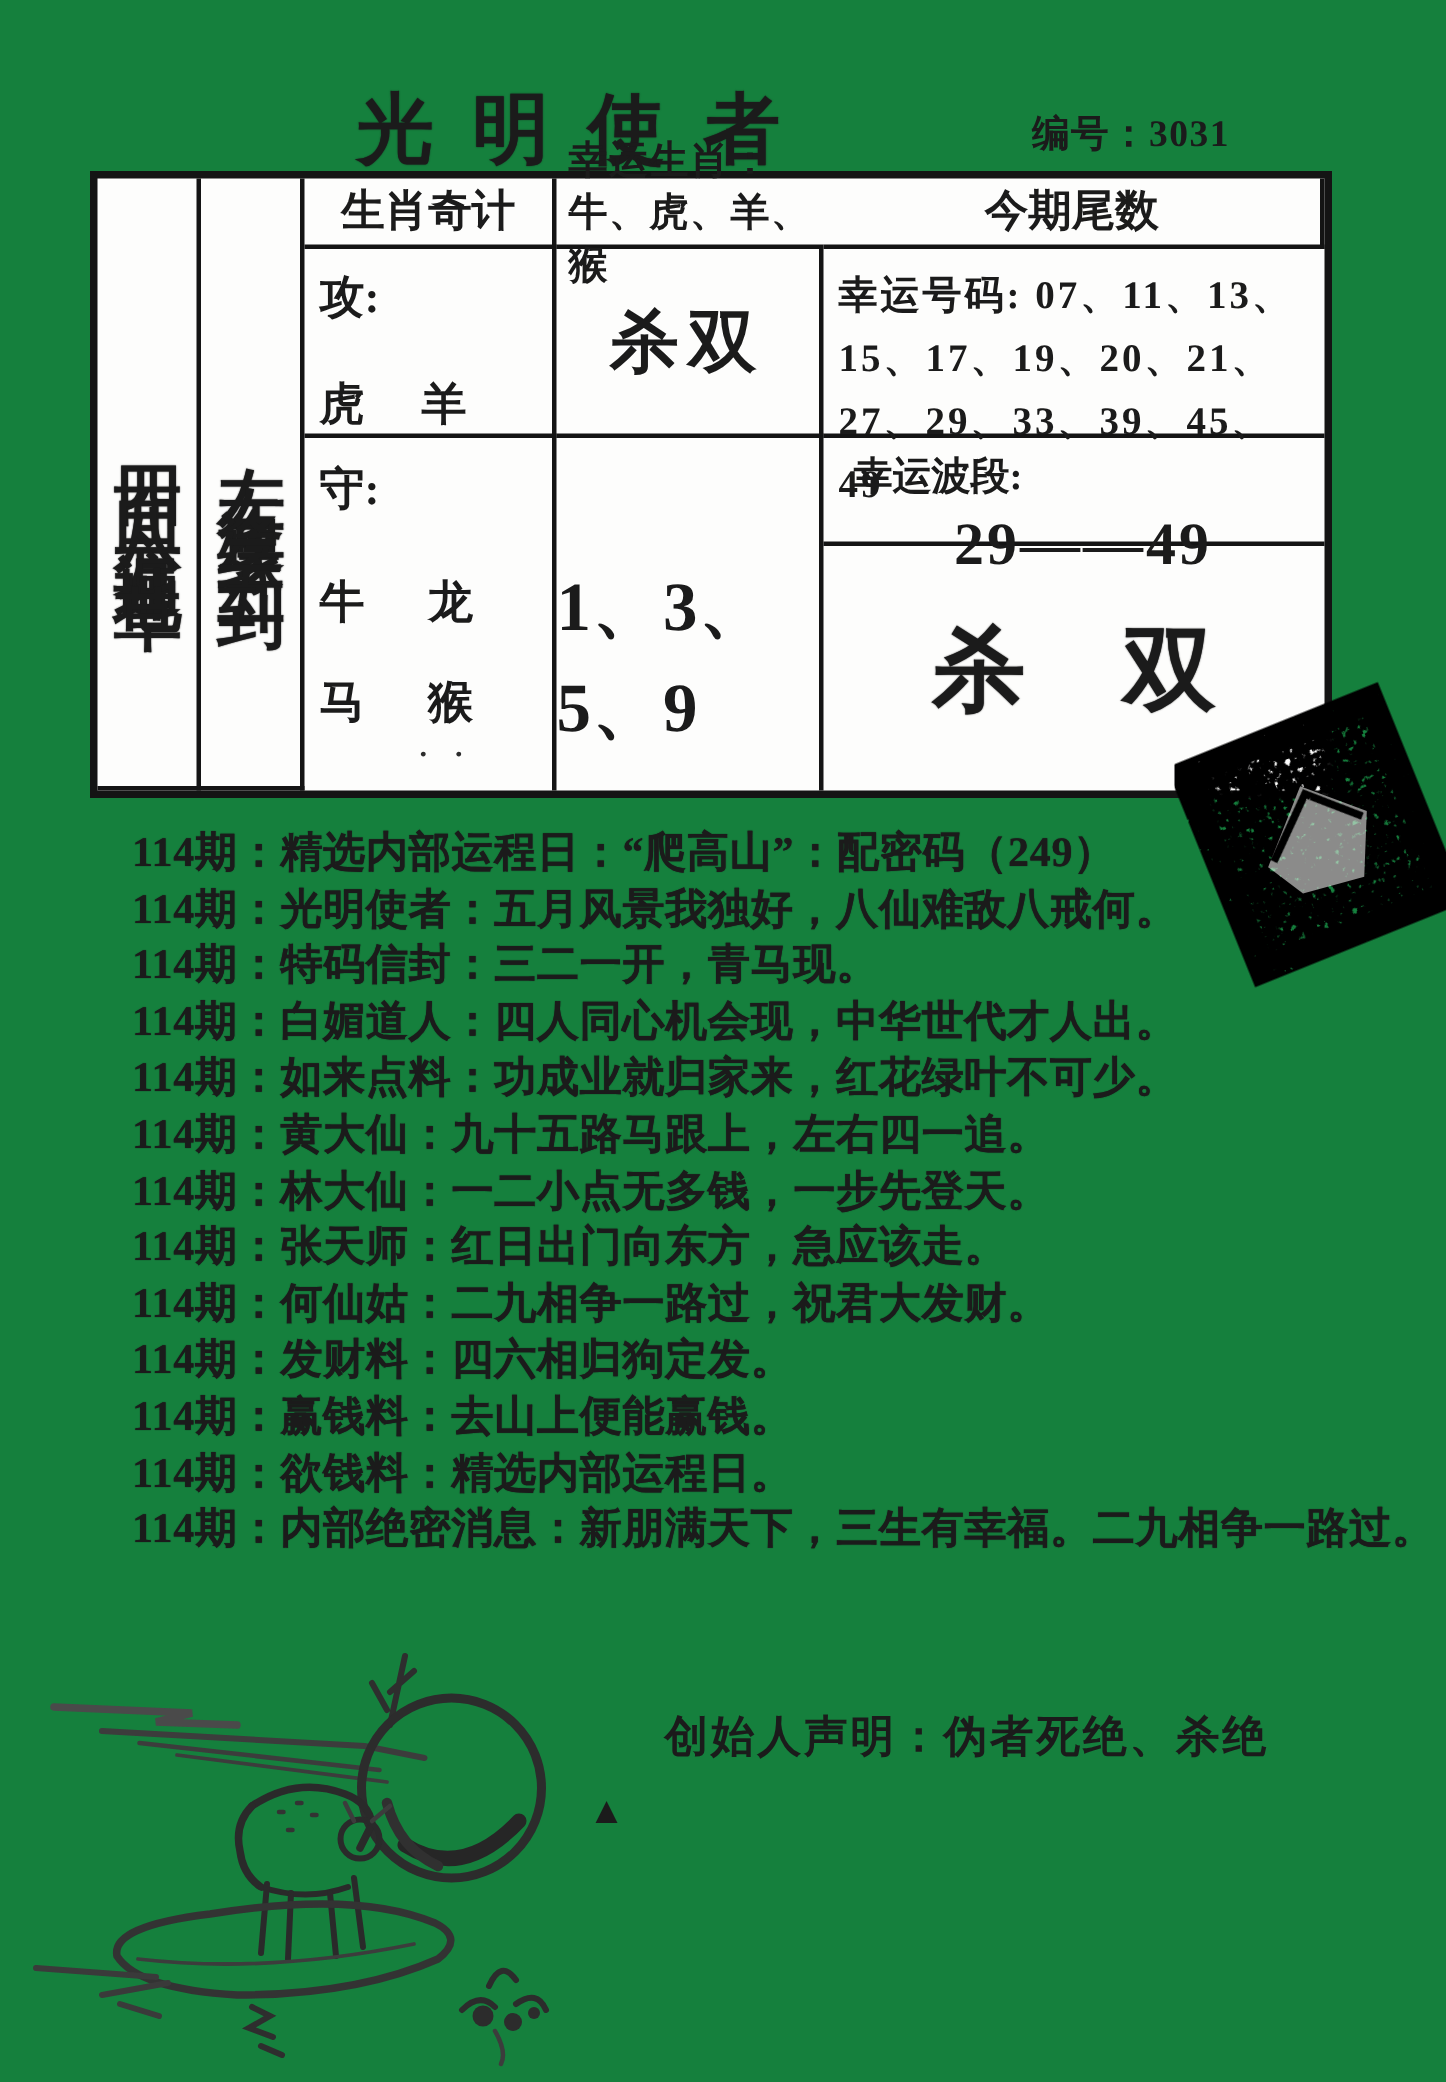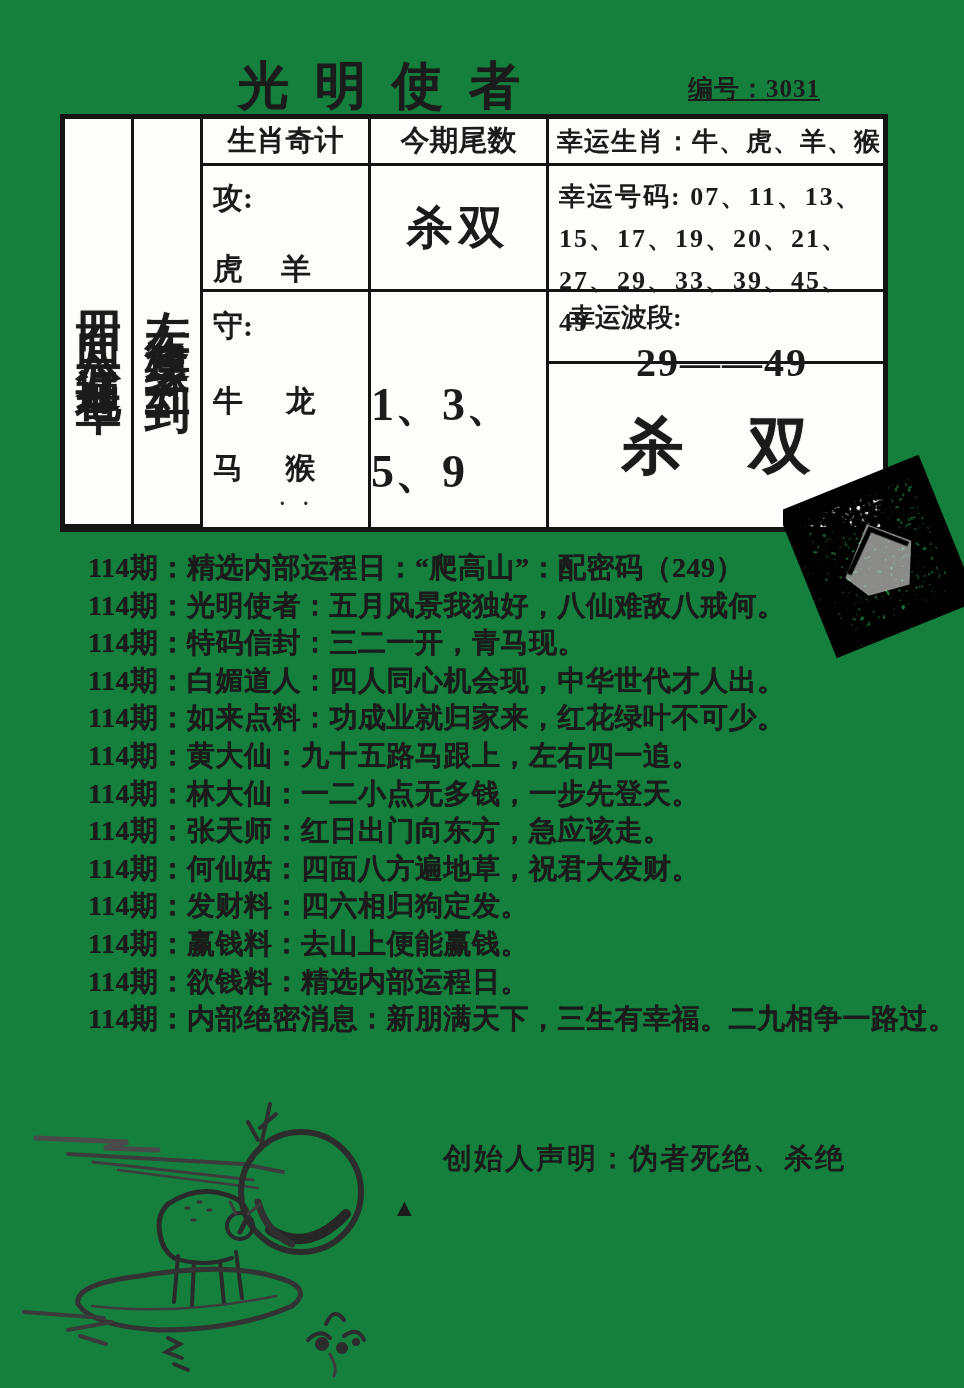--- a/index.html
+++ b/index.html
@@ -16,21 +16,21 @@
   }
   
   .title {
     position:absolute; left:238px; top:52px;
     font-size:51px; letter-spacing:26px; font-weight:bold;
     text-shadow:0 0 1px #1b1b1b;
     white-space:nowrap;
   }
   .serial {
     position:absolute; left:688px; top:72px;
-    font-size:25px; font-weight:bold; letter-spacing:1px;text-decoration:underline;
+    font-size:25px; font-weight:bold; letter-spacing:1px;
   }
   
   .sheet-table {
     position:absolute; left:60px; top:114px;
     width:828px; height:418px;
     border:5px solid #141414;
     display:grid;
     grid-template-columns:69px 69px 168px 178px 1fr;
     grid-template-rows:47px 126px 72px 1fr;
     background:#fdfdfc;
@@ -89,22 +89,22 @@
   <div class="sheet-table">
 
     <div class="cell v-col">
       <div class="vert">四面八方遍地草</div>
     </div>
     <div class="cell v-col">
       <div class="vert">左右逢缘二五到</div>
     </div>
 
     <div class="cell hdr">生肖奇计</div>
+    <div class="cell hdr-lucky no-r">幸运生肖：牛、虎、羊、猴</div>
     <div class="cell hdr">今期尾数</div>
-    <div class="cell hdr-lucky no-r">幸运生肖：牛、虎、羊、猴</div>
 
     <div class="cell attack-cell">
       <div>攻:</div>
       <div class="attack-animals">虎　羊</div>
     </div>
     <div class="cell killdouble-sm">杀双</div>
     <div class="cell lucky-numbers no-r">幸运号码: 07、11、13、15、17、19、20、21、27、29、33、39、45、49</div>
 
     <div class="cell defend-cell no-b" style="grid-row:3 / 5;">
       <div>守:</div>
@@ -153,21 +153,21 @@
 
   <div class="tips">
       <div class="tip">114期：精选内部运程日：“爬高山”：配密码（249）</div>
       <div class="tip">114期：光明使者：五月风景我独好，八仙难敌八戒何。</div>
       <div class="tip">114期：特码信封：三二一开，青马现。</div>
       <div class="tip">114期：白媚道人：四人同心机会现，中华世代才人出。</div>
       <div class="tip">114期：如来点料：功成业就归家来，红花绿叶不可少。</div>
       <div class="tip">114期：黄大仙：九十五路马跟上，左右四一追。</div>
       <div class="tip">114期：林大仙：一二小点无多钱，一步先登天。</div>
       <div class="tip">114期：张天师：红日出门向东方，急应该走。</div>
-      <div class="tip">114期：何仙姑：四面八方遍地草，祝君大发财。</div>
+      <div class="tip">114期：何仙姑：二九相争一路过，祝君大发财。</div>
       <div class="tip">114期：发财料：四六相归狗定发。</div>
       <div class="tip">114期：赢钱料：去山上便能赢钱。</div>
       <div class="tip">114期：欲钱料：精选内部运程日。</div>
       <div class="tip">114期：内部绝密消息：新朋满天下，三生有幸福。二九相争一路过。</div>
     </div>
 
   <svg class="illustration" width="378" height="292" viewBox="0 0 378 292">
     <g fill="none" stroke="#3c3c3c" stroke-linecap="round">
 
       <path d="M28 46 L120 50 L96 56 L150 58" stroke-width="5" stroke="#4a4a4a"></path>

